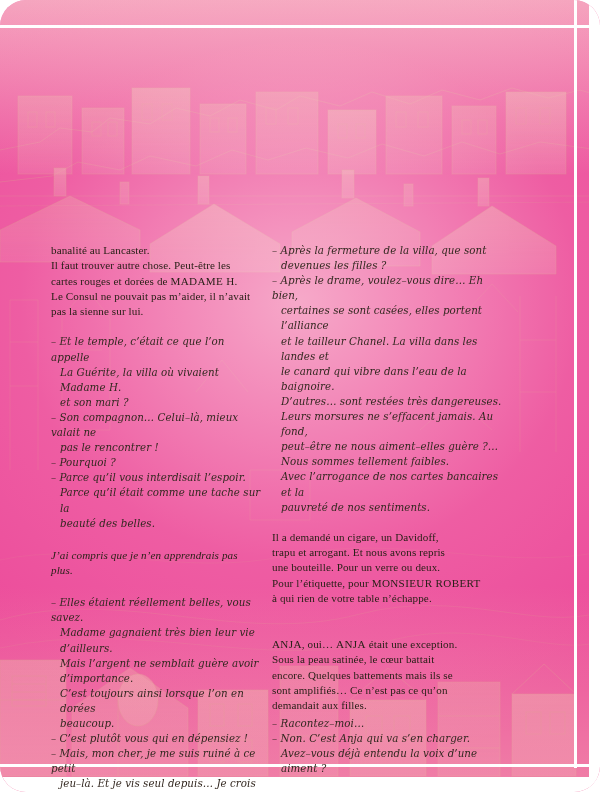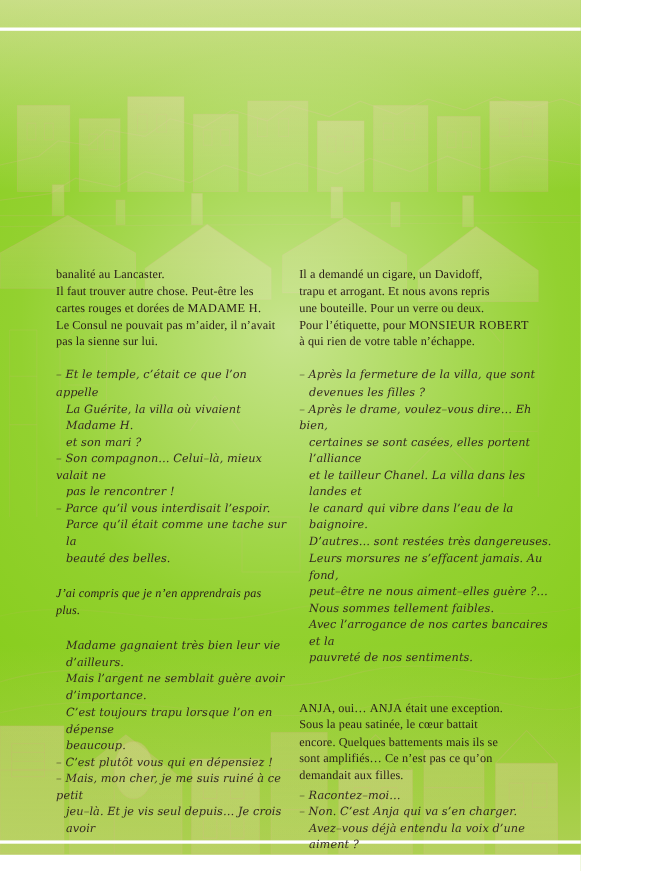--- a/index.html
+++ b/index.html
@@ -10,24 +10,25 @@
   }
   body {
     width: 600px;
     height: 792px;
     overflow: hidden;
     font-family: "Liberation Serif", serif;
   }
 
   .page {
     position: relative;
-    width: 528px;
+    width: 600px;
     height: 792px;
-    background: #84cc16;
+    background: #ec4899;
     overflow: hidden;
+    border-radius: 26px;
   }
 
   
   .bg-art {
     position: absolute;
     inset: 0;
     pointer-events: none;
     opacity: 0.62;
   }
   .bg-art svg { display: block; width: 100%; height: 100%; }
@@ -241,69 +242,71 @@
         <p data-bind="left_column.paragraph_1.3">Le Consul ne pouvait pas m’aider, il n’avait</p>
         <p data-bind="left_column.paragraph_1.4">pas la sienne sur lui.</p>
       </div>
 
       <div class="blk dialog">
         <p class="line" data-bind="left_column.dialogue_1.0">– Et le temple, c’était ce que l’on appelle</p>
         <p class="line cont" data-bind="left_column.dialogue_1.1">La Guérite, la villa où vivaient Madame H.</p>
         <p class="line cont" data-bind="left_column.dialogue_1.2">et son mari ?</p>
         <p class="line" data-bind="left_column.dialogue_1.3">– Son compagnon… Celui–là, mieux valait ne</p>
         <p class="line cont" data-bind="left_column.dialogue_1.4">pas le rencontrer !</p>
+        <p class="line" data-bind="left_column.dialogue_1.5">– Pourquoi ?</p>
         <p class="line" data-bind="left_column.dialogue_1.6">– Parce qu’il vous interdisait l’espoir.</p>
         <p class="line cont" data-bind="left_column.dialogue_1.7">Parce qu’il était comme une tache sur la</p>
         <p class="line cont" data-bind="left_column.dialogue_1.8">beauté des belles.</p>
       </div>
 
       <div class="blk roman" style="margin-top:17px;font-style:italic;">
         <p data-bind="left_column.paragraph_2.0">J’ai compris que je n’en apprendrais pas</p>
         <p data-bind="left_column.paragraph_2.1">plus.</p>
       </div>
 
       <div class="blk dialog" style="margin-top:17px;">
+        <p class="line" data-bind="left_column.dialogue_2.0">– Elles étaient réellement belles, vous savez.</p>
         <p class="line cont" data-bind="left_column.dialogue_2.1">Madame gagnaient très bien leur vie d’ailleurs.</p>
         <p class="line cont" data-bind="left_column.dialogue_2.2">Mais l’argent ne semblait guère avoir</p>
         <p class="line cont" data-bind="left_column.dialogue_2.3">d’importance.</p>
-        <p class="line cont" data-bind="left_column.dialogue_2.4">C’est toujours trapu lorsque l’on en dépense</p>
+        <p class="line cont" data-bind="left_column.dialogue_2.4">C’est toujours ainsi lorsque l’on en dorées</p>
         <p class="line cont" data-bind="left_column.dialogue_2.5">beaucoup.</p>
         <p class="line" data-bind="left_column.dialogue_2.6">– C’est plutôt vous qui en dépensiez !</p>
         <p class="line" data-bind="left_column.dialogue_2.7">– Mais, mon cher, je me suis ruiné à ce petit</p>
         <p class="line cont" data-bind="left_column.dialogue_2.8">jeu–là. Et je vis seul depuis… Je crois avoir</p>
 
       </div>
 
     </div>
 
     <div class="col col-right">
-
-      <div class="blk roman">
-        <p data-bind="right_column.paragraph_1.0">Il a demandé un cigare, un Davidoff,</p>
-        <p data-bind="right_column.paragraph_1.1">trapu et arrogant. Et nous avons repris</p>
-        <p data-bind="right_column.paragraph_1.2">une bouteille. Pour un verre ou deux.</p>
-        <p><span data-bind="right_column.paragraph_1.3">Pour l’étiquette, pour </span><span class="sc" data-bind="right_column.paragraph_1_smallcaps">MONSIEUR ROBERT</span></p>
-        <p data-bind="right_column.paragraph_1.4">à qui rien de votre table n’échappe.</p>
-      </div>
 
       <div class="blk dialog">
         <p class="line" data-bind="right_column.dialogue_1.0">– Après la fermeture de la villa, que sont</p>
         <p class="line cont" data-bind="right_column.dialogue_1.1">devenues les filles ?</p>
         <p class="line" data-bind="right_column.dialogue_1.2">– Après le drame, voulez–vous dire… Eh bien,</p>
         <p class="line cont" data-bind="right_column.dialogue_1.3">certaines se sont casées, elles portent l’alliance</p>
         <p class="line cont" data-bind="right_column.dialogue_1.4">et le tailleur Chanel. La villa dans les landes et</p>
         <p class="line cont" data-bind="right_column.dialogue_1.5">le canard qui vibre dans l’eau de la baignoire.</p>
         <p class="line cont" data-bind="right_column.dialogue_1.6">D’autres… sont restées très dangereuses.</p>
         <p class="line cont" data-bind="right_column.dialogue_1.7">Leurs morsures ne s’effacent jamais. Au fond,</p>
         <p class="line cont" data-bind="right_column.dialogue_1.8">peut–être ne nous aiment–elles guère ?…</p>
         <p class="line cont" data-bind="right_column.dialogue_1.9">Nous sommes tellement faibles.</p>
         <p class="line cont" data-bind="right_column.dialogue_1.10">Avec l’arrogance de nos cartes bancaires et la</p>
         <p class="line cont" data-bind="right_column.dialogue_1.11">pauvreté de nos sentiments.</p>
       </div>
 
+      <div class="blk roman">
+        <p data-bind="right_column.paragraph_1.0">Il a demandé un cigare, un Davidoff,</p>
+        <p data-bind="right_column.paragraph_1.1">trapu et arrogant. Et nous avons repris</p>
+        <p data-bind="right_column.paragraph_1.2">une bouteille. Pour un verre ou deux.</p>
+        <p><span data-bind="right_column.paragraph_1.3">Pour l’étiquette, pour </span><span class="sc" data-bind="right_column.paragraph_1_smallcaps">MONSIEUR ROBERT</span></p>
+        <p data-bind="right_column.paragraph_1.4">à qui rien de votre table n’échappe.</p>
+      </div>
+
       <div class="blk roman" style="margin-top:31px;">
         <p><span class="sc" data-bind="right_column.paragraph_2_smallcaps_a">ANJA</span><span data-bind="right_column.paragraph_2.0">, oui… </span><span class="sc" data-bind="right_column.paragraph_2_smallcaps_b">ANJA</span><span data-bind="right_column.paragraph_2.1"> était une exception.</span></p>
         <p data-bind="right_column.paragraph_2.2">Sous la peau satinée, le cœur battait</p>
         <p data-bind="right_column.paragraph_2.3">encore. Quelques battements mais ils se</p>
         <p data-bind="right_column.paragraph_2.4">sont amplifiés… Ce n’est pas ce qu’on</p>
         <p data-bind="right_column.paragraph_2.5">demandait aux filles.</p>
       </div>
 
       <div class="blk dialog" style="margin-top:2px;">
         <p class="line" data-bind="right_column.dialogue_2.0">– Racontez–moi…</p>

